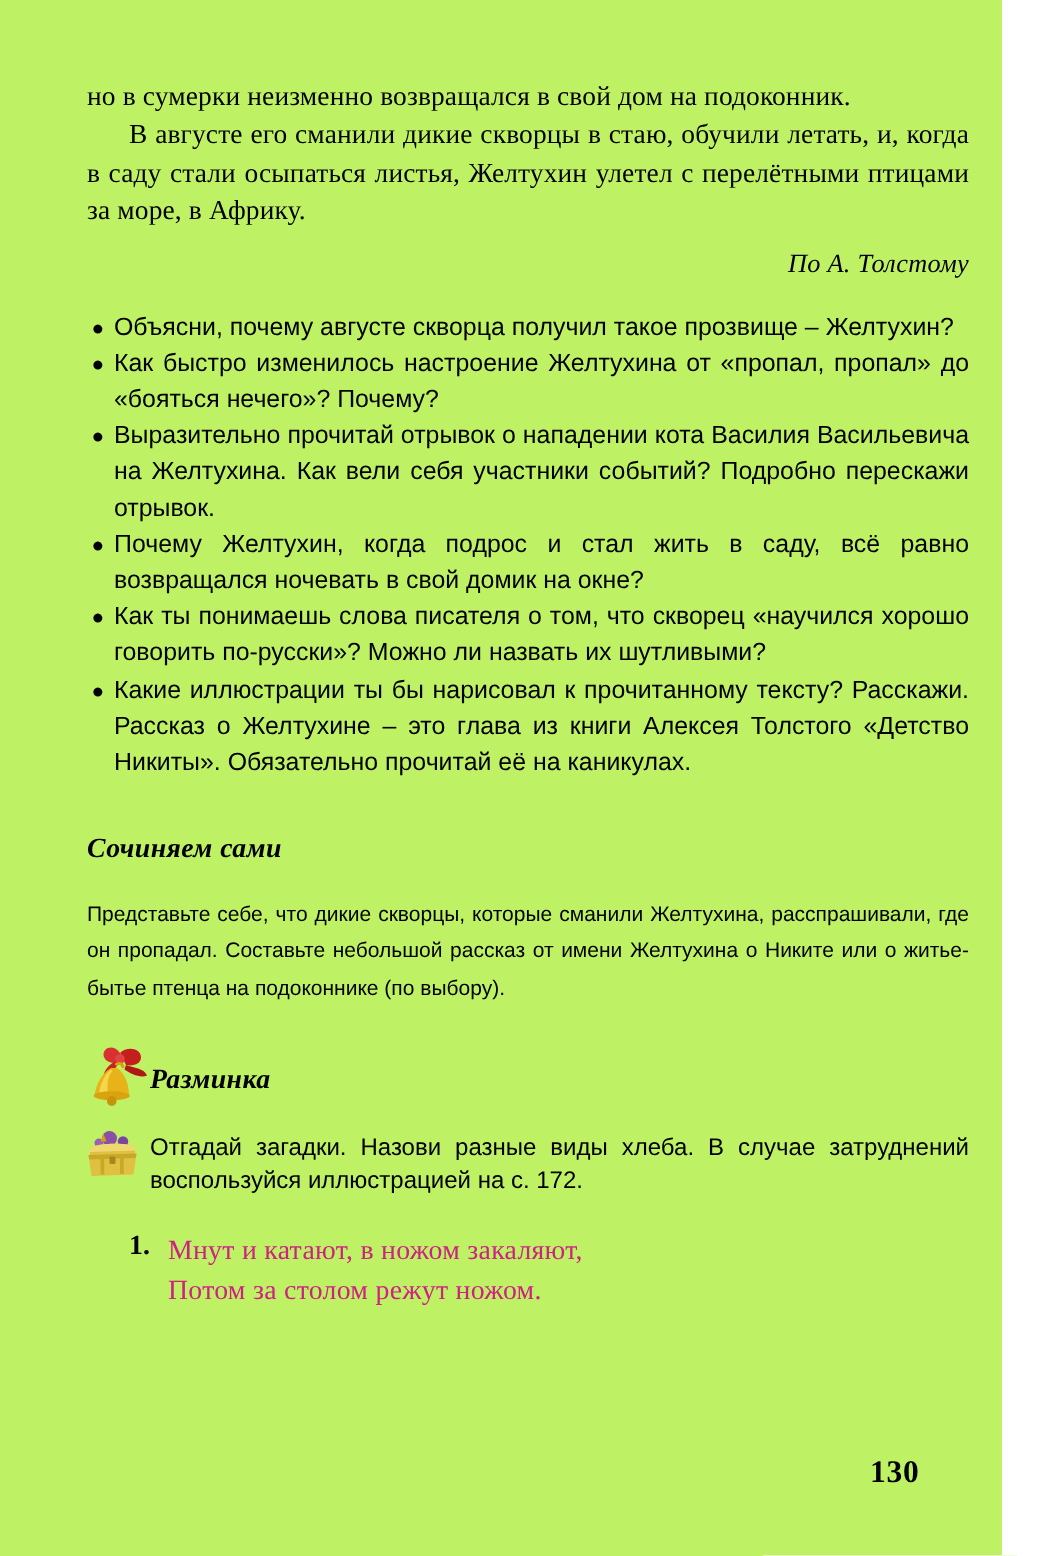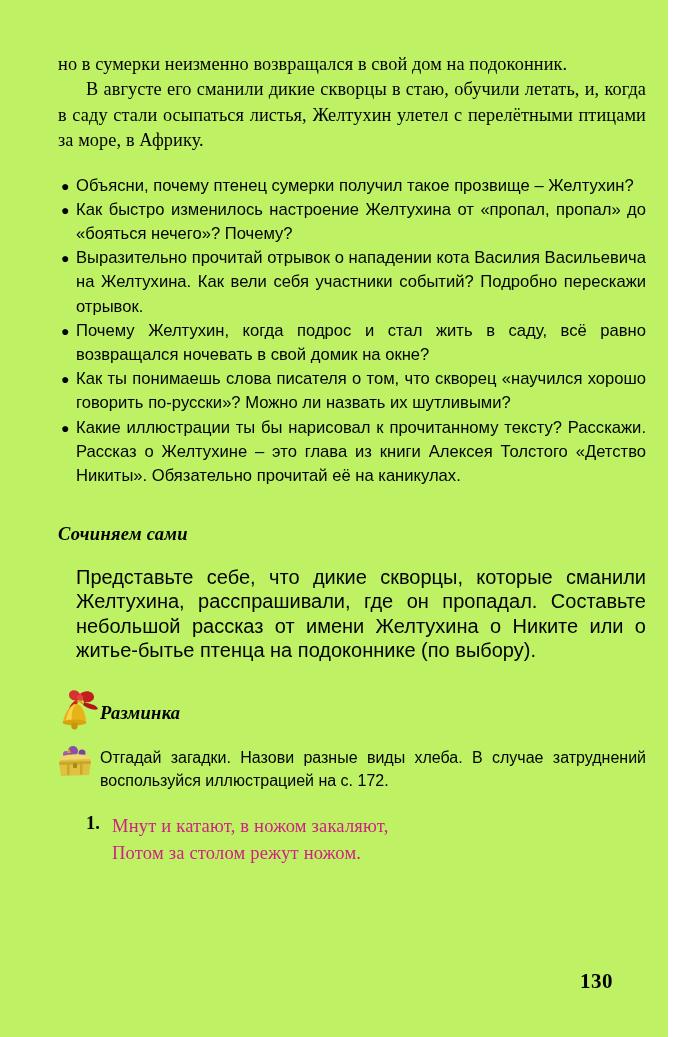--- a/index.html
+++ b/index.html
@@ -82,26 +82,25 @@
     font-style: italic;
     letter-spacing: 0.3px;
   }
 
   .heading-compose {
     margin-top: 36px;
   }
 
   .compose-body {
     font-family: "Liberation Sans", "DejaVu Sans", sans-serif;
-    font-size: 20px;
+    font-size: 14px;
     line-height: 24.2px;
     text-align: justify;
     text-justify: inter-word;
     margin-top: 20px;
-    margin-left: 18px;
   }
 
   
   .warmup-head {
     position: relative;
     margin-top: 34px;
     min-height: 34px;
     padding-left: 42px;
     display: flex;
     align-items: center;
@@ -177,25 +176,26 @@
 
 <div class="page">
 
   <div class="content">
 
     <div class="story">
       <p>но в сумерки неизменно возвращался в свой дом на подоконник.</p>
       <p class="indent">В августе его сманили дикие скворцы в стаю, обучили летать, и, когда в саду стали осыпаться листья, Желтухин улетел с перелётными птицами за море, в Африку.</p>
     </div>
 
+    <div class="attribution">По А. Толстому</div>
 
     <ul class="questions">
       <li>
         <span class="bullet">●</span>
-        <span class="qtext">Объясни, почему птенец сумерки получил такое прозвище – Желтухин?</span>
+        <span class="qtext">Объясни, почему августе скворца получил такое прозвище – Желтухин?</span>
       </li>
       <li>
         <span class="bullet">●</span>
         <span class="qtext">Как быстро изменилось настроение Желтухина от «пропал, пропал» до «бояться нечего»? Почему?</span>
       </li>
       <li>
         <span class="bullet">●</span>
         <span class="qtext">Выразительно прочитай отрывок о нападении кота Василия Васильевича на Желтухина. Как вели себя участники событий? Подробно перескажи отрывок.</span>
       </li>
       <li>

